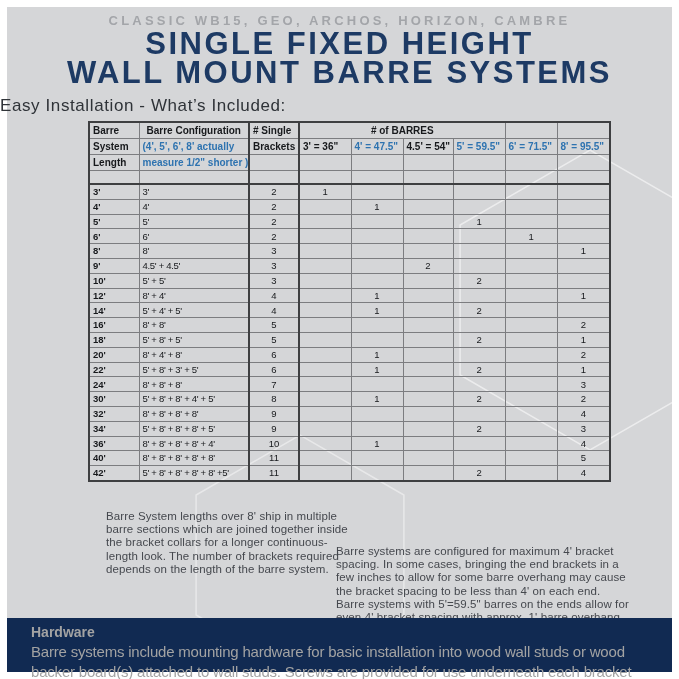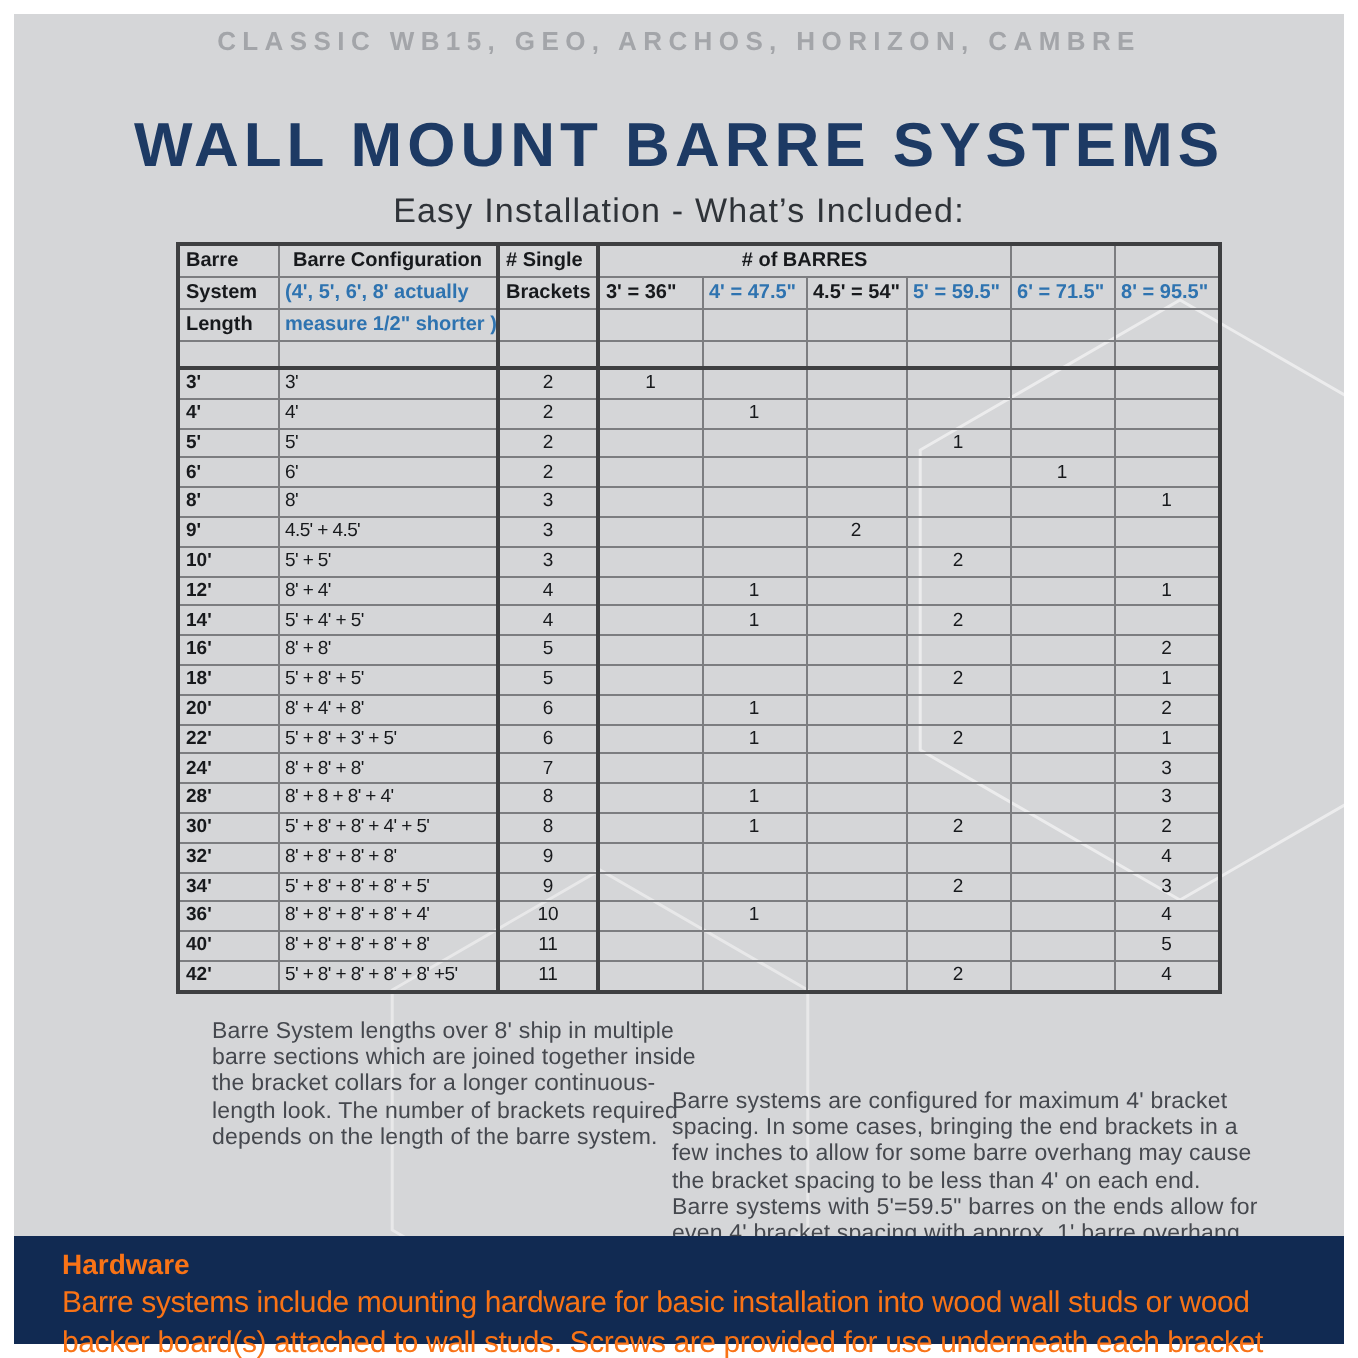--- a/index.html
+++ b/index.html
@@ -15,21 +15,21 @@
     position:absolute;top:13px;left:0;width:679px;text-align:center;
     font-size:13px;font-weight:bold;letter-spacing:3.2px;
     color:var(--tagline_gray,#a3a5a9);
   }
   .title{
     position:absolute;top:29px;left:0;width:679px;text-align:center;
     font-size:31px;line-height:29px;font-weight:bold;letter-spacing:2.5px;
     color:var(--navy,#1d3a64);
   }
   .subtitle{
-    position:absolute;top:96px;left:0;width:679px;text-align:center;
+    position:absolute;top:96px;left:0;width:679px;
     font-size:17px;letter-spacing:0.6px;color:#2f3338;
   }
 
   table.spec-table{
     position:absolute;left:88px;top:121px;width:521px;
     border-collapse:collapse;table-layout:fixed;
     border:2px solid var(--grid_dark,#3e3f41);
     color:var(--text_dark,#17191c);
   }
   .spec-table th,.spec-table td{
@@ -50,41 +50,41 @@
 
   .note{
     position:absolute;font-size:11.5px;line-height:13.2px;
     color:var(--note_text,#45484e);letter-spacing:0.1px;
   }
   .note-left{left:106px;top:510px;width:250px;}
   .note-right{left:336px;top:505px;width:296px;margin-top:40px;}
 
   .hardware-bar{
     position:absolute;left:7px;right:7px;top:618px;height:54px;
-    background:var(--bar_navy,#112a52);color:#f97316;
+    background:var(--bar_navy,#112a52);color:#a3a3a3;
     padding:6px 6px 16px 24px;box-sizing:border-box;
   }
   .hw-title{font-size:14px;font-weight:bold;margin-bottom:2px;}
   .hw-body{font-size:15px;line-height:1.32;letter-spacing:-0.2px;}
 </style>
 </head>
 <body>
 
 <div class="canvas">
   <div class="inner"></div>
 
   <svg class="watermark" width="679" height="679" viewBox="0 0 679 679">
     <polygon points="719.9,375 590,450 460.1,375 460.1,225 590,150 719.9,225" fill="none" stroke="rgba(255,255,255,0.55)" stroke-width="1.5"></polygon>
     <polygon points="403.9,615 300,675 196.1,615 196.1,495 300,435 403.9,495" fill="none" stroke="rgba(255,255,255,0.45)" stroke-width="1.5"></polygon>
   </svg>
 
   <div class="tagline">CLASSIC WB15, GEO, ARCHOS, HORIZON, CAMBRE</div>
 
   <div class="title">
-    <br>
+    <span>SINGLE FIXED HEIGHT</span><br>
     <span>WALL MOUNT BARRE SYSTEMS</span>
   </div>
 
   <div class="subtitle">Easy Installation - What’s Included:</div>
 
   <table class="spec-table">
     <colgroup>
       <col style="width:50px">
         <col style="width:110px">
         <col style="width:50px">
@@ -287,31 +287,20 @@
           <td class="l cfg">8' + 8' + 8'</td>
           <td class="c">7</td>
           <td class="c"></td>
           <td class="c"></td>
           <td class="c"></td>
           <td class="c"></td>
           <td class="c"></td>
           <td class="c">3</td>
         </tr>
         <tr>
-          <td class="l len">28'</td>
-          <td class="l cfg">8' + 8 + 8' + 4'</td>
-          <td class="c">8</td>
-          <td class="c"></td>
-          <td class="c">1</td>
-          <td class="c"></td>
-          <td class="c"></td>
-          <td class="c"></td>
-          <td class="c">3</td>
-        </tr>
-        <tr>
           <td class="l len">30'</td>
           <td class="l cfg">5' + 8' + 8' + 4' + 5'</td>
           <td class="c">8</td>
           <td class="c"></td>
           <td class="c">1</td>
           <td class="c"></td>
           <td class="c">2</td>
           <td class="c"></td>
           <td class="c">2</td>
         </tr>

